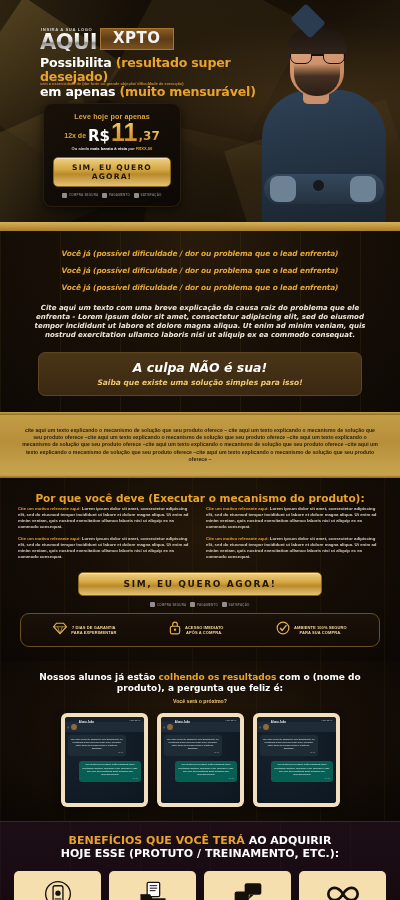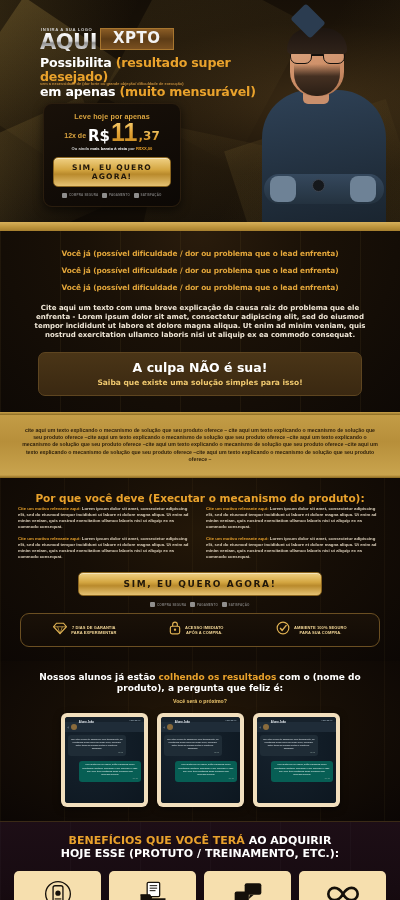--- a/index.html
+++ b/index.html
@@ -126,20 +126,21 @@
   .band-gold { height:9px; background:linear-gradient(180deg,#d7b05b 0%,#c0973f 50%,#a67f2e 100%); }
   .band-thin { height:3px; background:linear-gradient(180deg,#caa24a,#8a6a23); }
 
   
   .pain {
     position:relative; padding:18px 16px 16px; text-align:center;
     background:
       linear-gradient(90deg, rgba(201,163,73,.07) 0 1px, transparent 1px 60px),
       radial-gradient(ellipse at 50% 0%, #2a1c0c 0%, #1a1107 40%, #0e0905 100%);
     background-size:60px 100%, 100% 100%;
+    font-style:italic;
   }
   .pain-line {
     font-size:7.4px; font-weight:700; color:#e3a63a; margin-bottom:8px;
     font-family:"DejaVu Sans",sans-serif; letter-spacing:-0.1px;
   }
   .pain-line:nth-of-type(3){ margin-bottom:12px; }
   .pain-body {
     font-size:7px; font-weight:700; color:#efe6d6; line-height:1.28; margin:0 14px 12px;
     font-family:"DejaVu Sans",sans-serif;
   }

